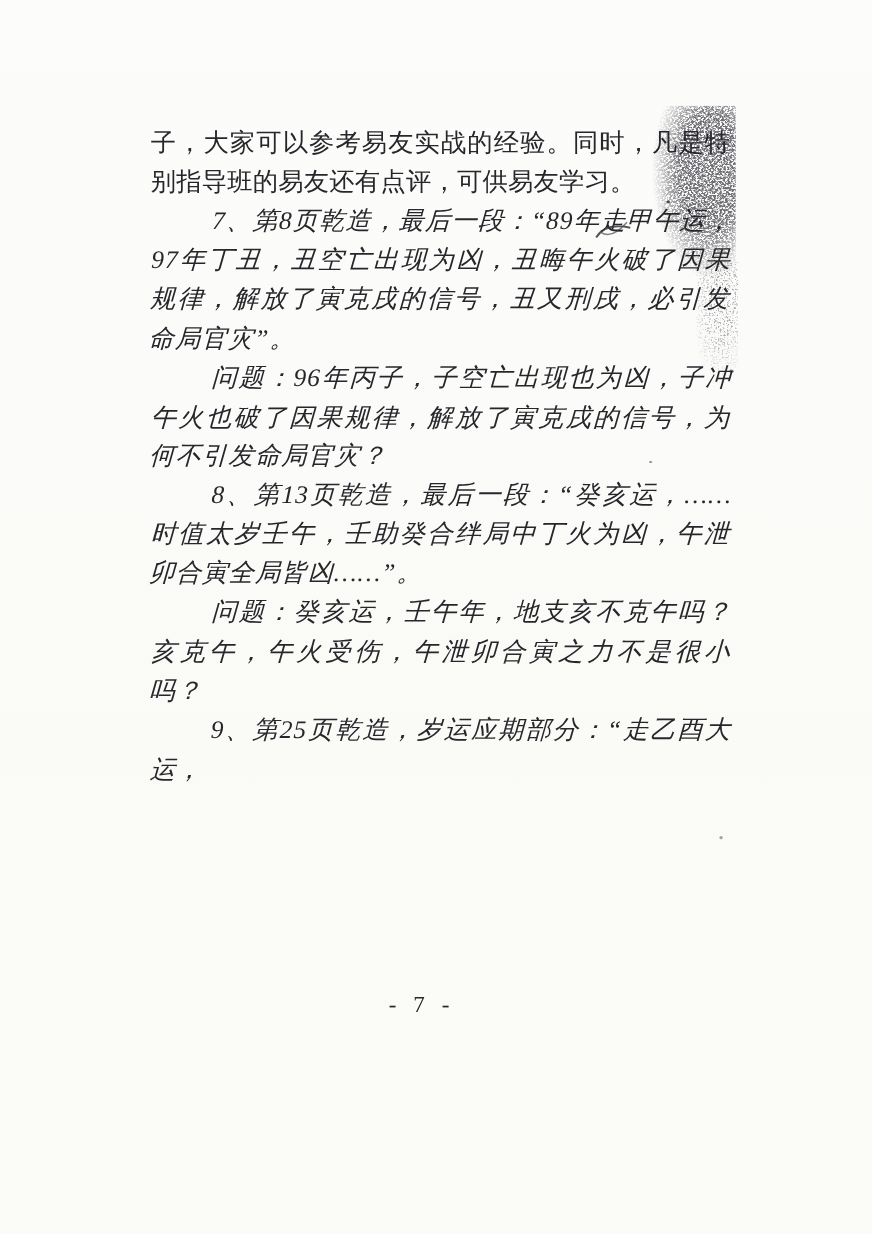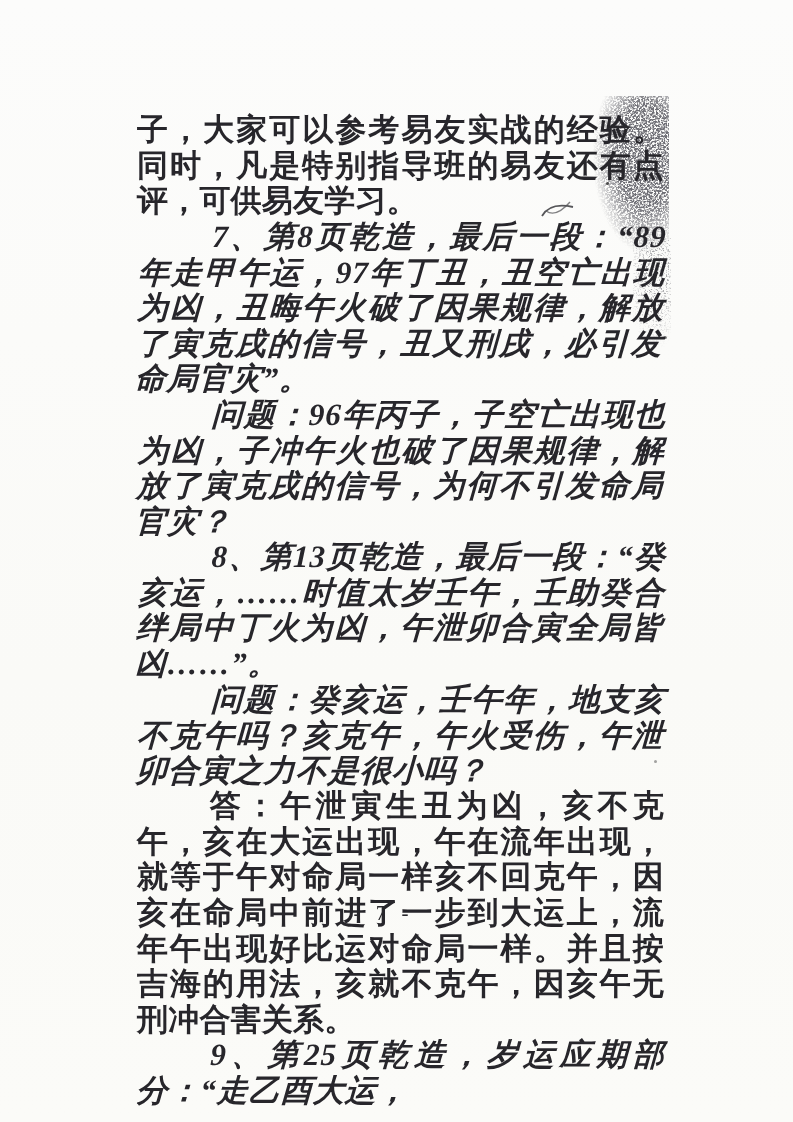--- a/index.html
+++ b/index.html
@@ -9,23 +9,22 @@
     font-family:"Liberation Serif","DejaVu Serif",serif;
     position:relative;overflow:hidden;
   }
   .page{
     position:absolute;inset:0;
     background:linear-gradient(180deg,#fcfcfb 0%,#fafaf7 60%,#fbfbf8 100%);
   }
   .textblock{
     position:absolute;left:137px;top:112px;width:527px;
     color:var(--ink,#27262b);
-    font-size:31px;line-height:35.6px;
+    font-size:23px;line-height:35.6px;
     text-align:justify;
-    font-weight:bold;
   }
   .para{margin:0;text-indent:2.35em;}
   .para.no-indent{text-indent:0;}
   .para.print{letter-spacing:0.2px;}
   .para.hand{
     font-style:italic;
     letter-spacing:1px;
     color:var(--ink,#2c2b31);
     transform:skewX(-2deg);
   }
@@ -96,21 +95,20 @@
   <span class="speck s2"></span>
   <span class="speck s3"></span>
   <span class="speck s4"></span>
 
   <div class="textblock">
       <p class="para print no-indent">子，大家可以参考易友实战的经验。同时，凡是特别指导班的易友还有点评，可供易友学习。</p>
       <p class="para hand">7、第8页乾造，最后一段：“89年走甲午运，97年丁丑，丑空亡出现为凶，丑晦午火破了因果规律，解放了寅克戌的信号，丑又刑戌，必引发命局官灾”。</p>
       <p class="para hand">问题：96年丙子，子空亡出现也为凶，子冲午火也破了因果规律，解放了寅克戌的信号，为何不引发命局官灾？</p>
       <p class="para hand">8、第13页乾造，最后一段：“癸亥运，……时值太岁壬午，壬助癸合绊局中丁火为凶，午泄卯合寅全局皆凶……”。</p>
       <p class="para hand">问题：癸亥运，壬午年，地支亥不克午吗？亥克午，午火受伤，午泄卯合寅之力不是很小吗？</p>
-      <p class="para print">答：午泄寅生丑为凶，亥不克午，亥在大运出现，午在流年出现，就等于午对命局一样亥不回克午，因亥在命局中前进了一步到大运上，流年午出现好比运对命局一样。并且按吉海的用法，亥就不克午，因亥午无刑冲合害关系。</p>
       <p class="para hand">9、第25页乾造，岁运应期部分：“走乙酉大运，</p>
     </div>
 
   <svg class="correction" width="36" height="26" viewBox="0 0 36 26">
     <path d="M2,18 Q10,4 33,9" stroke="#3a3a3e" stroke-width="1.8" fill="none"></path>
     <path d="M6,13 Q16,20 30,4" stroke="#3a3a3e" stroke-width="1.4" fill="none" opacity="0.75"></path>
   </svg>
 
   <div class="pagenum">- 7 -</div>
 

